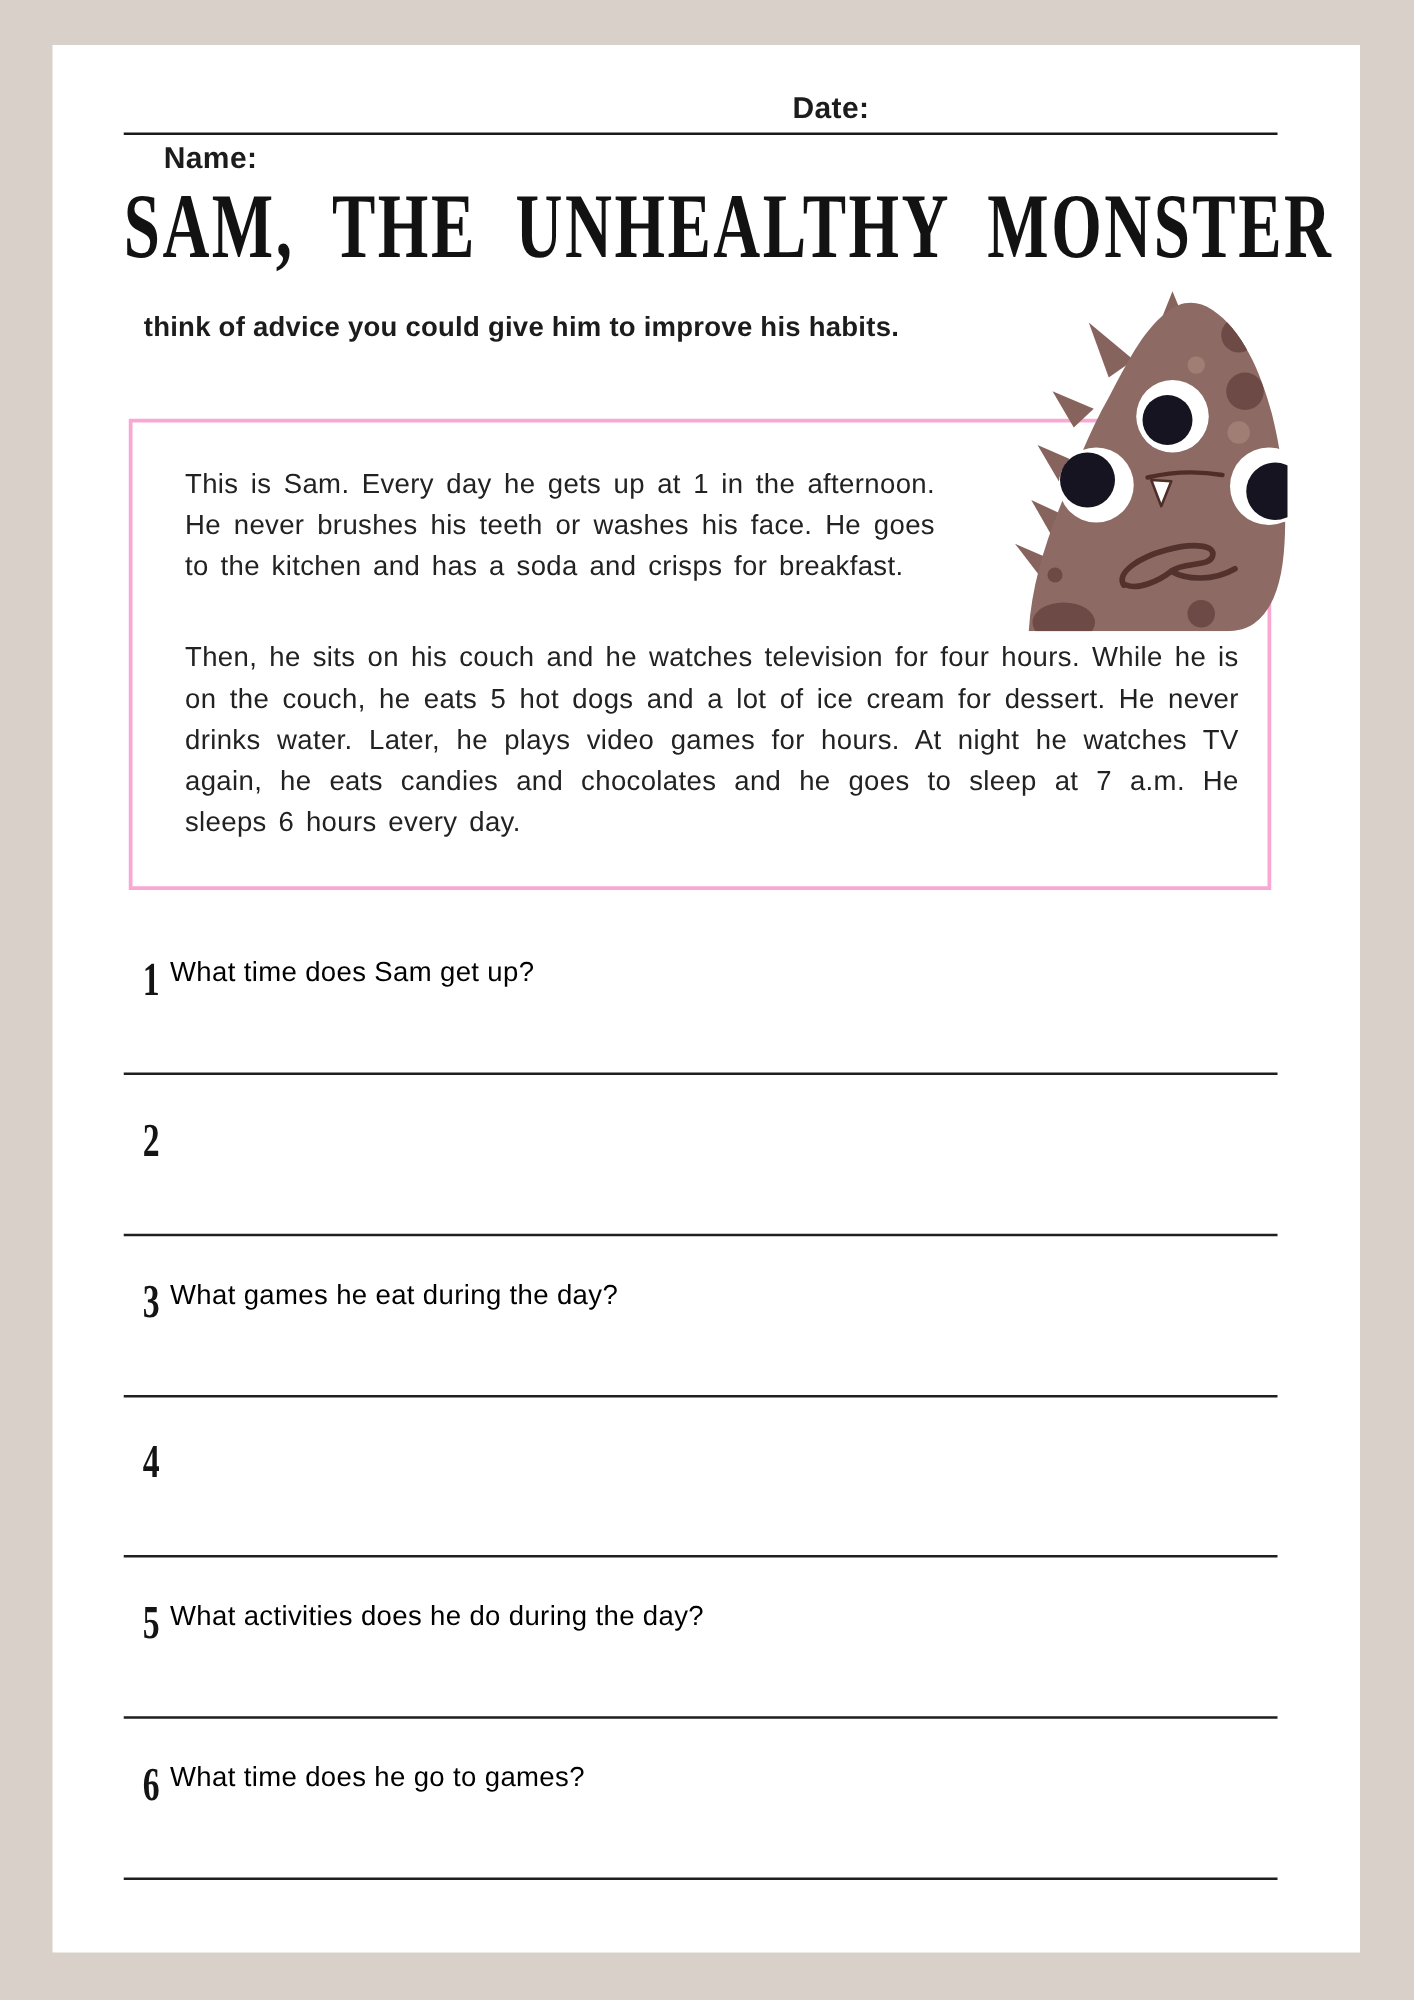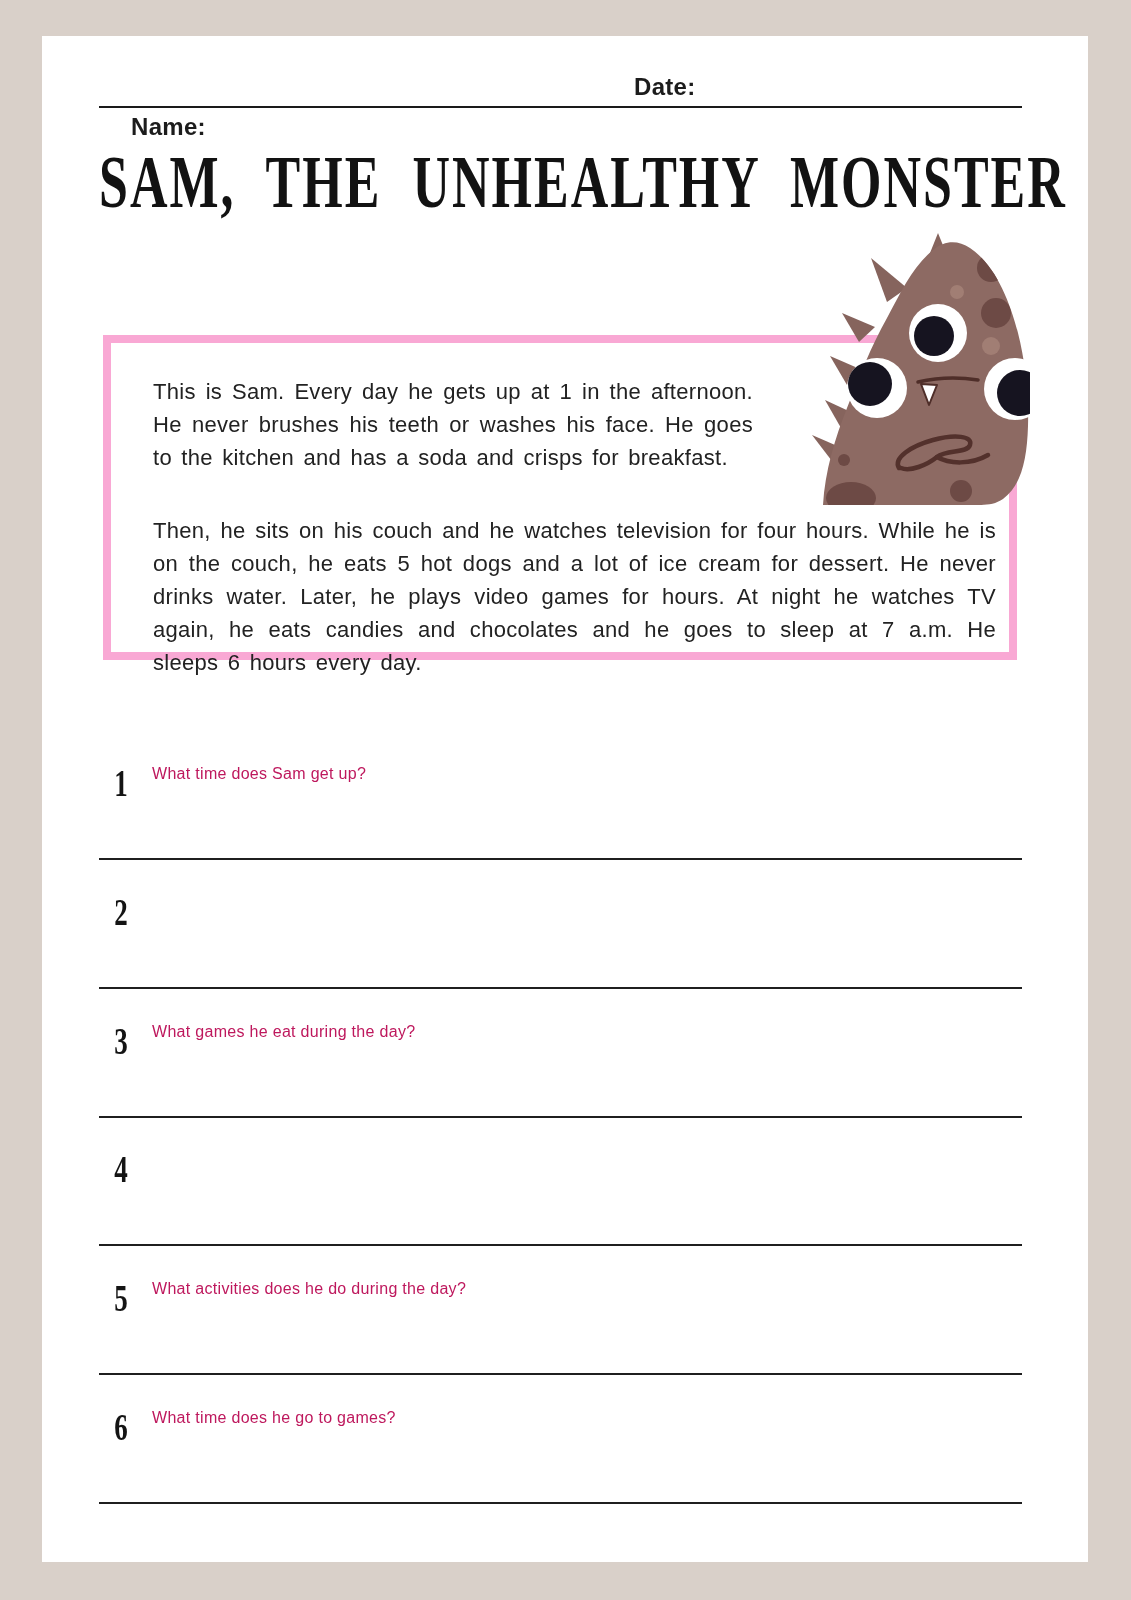--- a/index.html
+++ b/index.html
@@ -30,42 +30,42 @@
   }
 
   
   #instructions {
     left:73px; top:212px; width:700px;
     font-size:22px; font-weight:700; line-height:28px; letter-spacing:0.2px;
   }
 
   
   #reading-box {
-    left:61px; top:299px; width:914px; height:325px;
-    border:8px solid #f9a8d4; background:#ffffff;
+    left:61px; top:299px; width:914px; height:377px;
+    border:3px solid #f9a8d4; background:#ffffff;
     padding:32px 26px 0 42px;
   }
   .reading-par {
     font-size:22px; line-height:33px; letter-spacing:0.3px; word-spacing:3px;
     text-align:justify; color:#222222;
   }
   #reading-par1 { width:600px; }
   #reading-par2 { width:843px; margin-top:40px; }
 
   
   #monster { left:753px; top:192px; width:235px; height:277px; z-index:5; }
 
   
   .question-row { position:absolute; left:68px; display:flex; align-items:flex-start; }
   .q-number {
     display:inline-block; width:22px; text-align:center;
     font-family:"Liberation Serif", serif; font-weight:700; font-size:27px;
     transform:scaleY(1.4); transform-origin:center top; color:#141414;
   }
-  .q-text { margin-left:20px; font-size:16px; letter-spacing:0.3px; padding-top:3px; color:#be185d; }
+  .q-text { margin-left:4px; font-size:22px; letter-spacing:0.3px; padding-top:3px; color:#000000; }
   .answer-line { position:absolute; left:57px; width:923px; border-top:2px solid #1f1f1f; }
 
   .q1 { top:726px; }  .l1 { top:822px; }
   .q2 { top:855px; }  .l2 { top:951px; }
   .q3 { top:984px; }  .l3 { top:1080px; }
   .q4 { top:1112px; } .l4 { top:1208px; }
   .q5 { top:1241px; } .l5 { top:1337px; }
   .q6 { top:1370px; } .l6 { top:1466px; }
 </style>
 </head>
@@ -74,20 +74,21 @@
 <div id="canvas">
   <div id="page">
 
     <span id="name-label" class="abs field-label">Name:</span>
     <span id="date-label" class="abs field-label">Date:</span>
     <div id="header-line" class="abs"></div>
 
     <div id="worksheet-title" class="abs">SAM, THE UNHEALTHY MONSTER</div>
 
     <div id="instructions" class="abs">
+      <div>think of advice you could give him to improve his habits.</div>
     </div>
 
     <div id="reading-box" class="abs">
       <p id="reading-par1" class="reading-par">This is Sam. Every day he gets up at 1 in the afternoon. He never brushes his teeth or washes his face. He goes to the kitchen and has a soda and crisps for breakfast.</p>
       <p id="reading-par2" class="reading-par">Then, he sits on his couch and he watches television for four hours. While he is on the couch, he eats 5 hot dogs and a lot of ice cream for dessert. He never drinks water. Later, he plays video games for hours. At night he watches TV again, he eats candies and chocolates and he goes to sleep at 7 a.m. He sleeps 6 hours every day.</p>
     </div>
 
     <svg id="monster" class="abs" viewBox="0 0 235 277" aria-hidden="true">
       <defs>
         <path id="mbody" d="M28,277 C30,243 40,210 52,180 C64,150 76,118 92,90 C106,64 118,38 138,22 C150,12 163,12 175,20 C199,36 214,70 223,105 C230,133 234,165 233,198 C232,232 226,258 208,271 C198,278 186,277 175,277 Z"></path>

